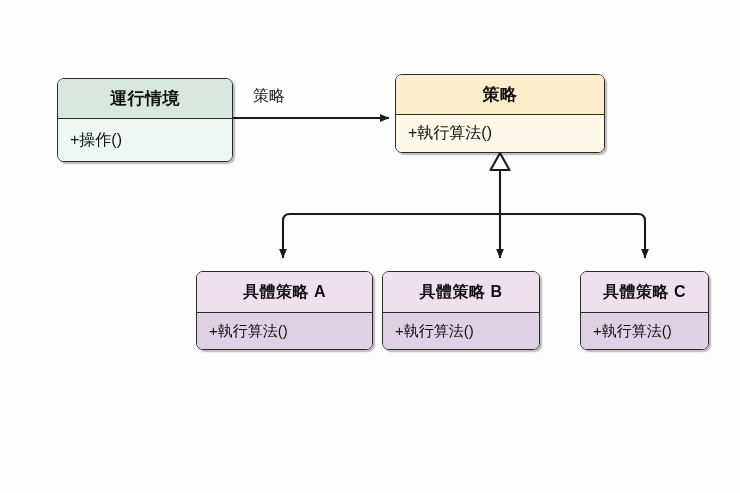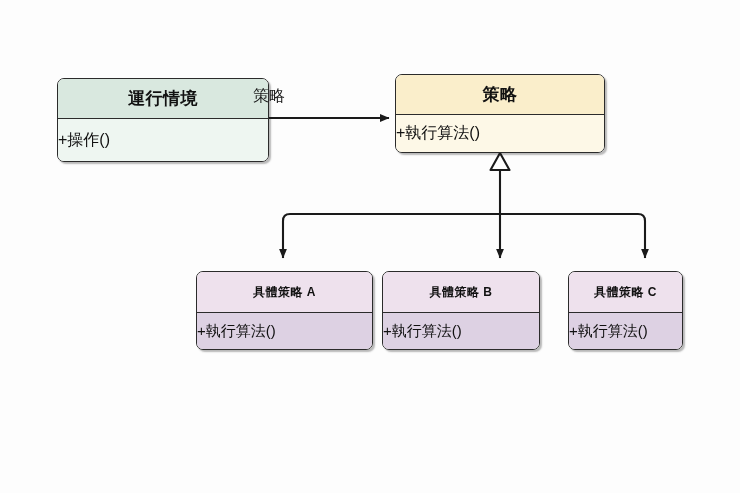--- a/index.html
+++ b/index.html
@@ -42,40 +42,41 @@
     font-weight: bold;
     color: #111111;
     border-bottom: 1.6px solid #2b2b2b;
     letter-spacing: 0.5px;
   }
   .uml-body {
     box-sizing: border-box;
     flex: 1 1 auto;
     display: flex;
     align-items: center;
+    padding-left: 12px;
     color: #111111;
   }
 
   
-  #box-context { left: 57px; top: 78px; width: 212px; height: 84px; }
+  #box-context { left: 57px; top: 78px; width: 176px; height: 84px; }
   #box-context .uml-title { height: 40px; background: #d9e8df; font-size: 17px; }
   #box-context .uml-body  { background: #eef6f1; font-size: 16px; }
 
   
   #box-strategy { left: 395px; top: 74px; width: 210px; height: 79px; }
   #box-strategy .uml-title { height: 40px; background: #faeecb; font-size: 17px; }
   #box-strategy .uml-body  { background: #fdf8e7; font-size: 16px; }
 
   
   .concrete { top: 271px; height: 79px; }
-  .concrete .uml-title { height: 41px; background: #eee1ed; font-size: 12px; }
+  .concrete .uml-title { height: 41px; background: #eee1ed; font-size: 16px; }
   .concrete .uml-body  { background: #ddd1e3; font-size: 15px; }
   #box-concrete-a { left: 196px; width: 177px; }
   #box-concrete-b { left: 382px; width: 158px; }
-  #box-concrete-c { left: 568px; width: 115px; }
+  #box-concrete-c { left: 580px; width: 129px; }
 
   .edge-label {
     position: absolute;
     font-size: 16px;
     color: #1a1a1a;
     white-space: nowrap;
   }
   #label-strategy-assoc { left: 253px; top: 86px; }
 </style>
 </head>

